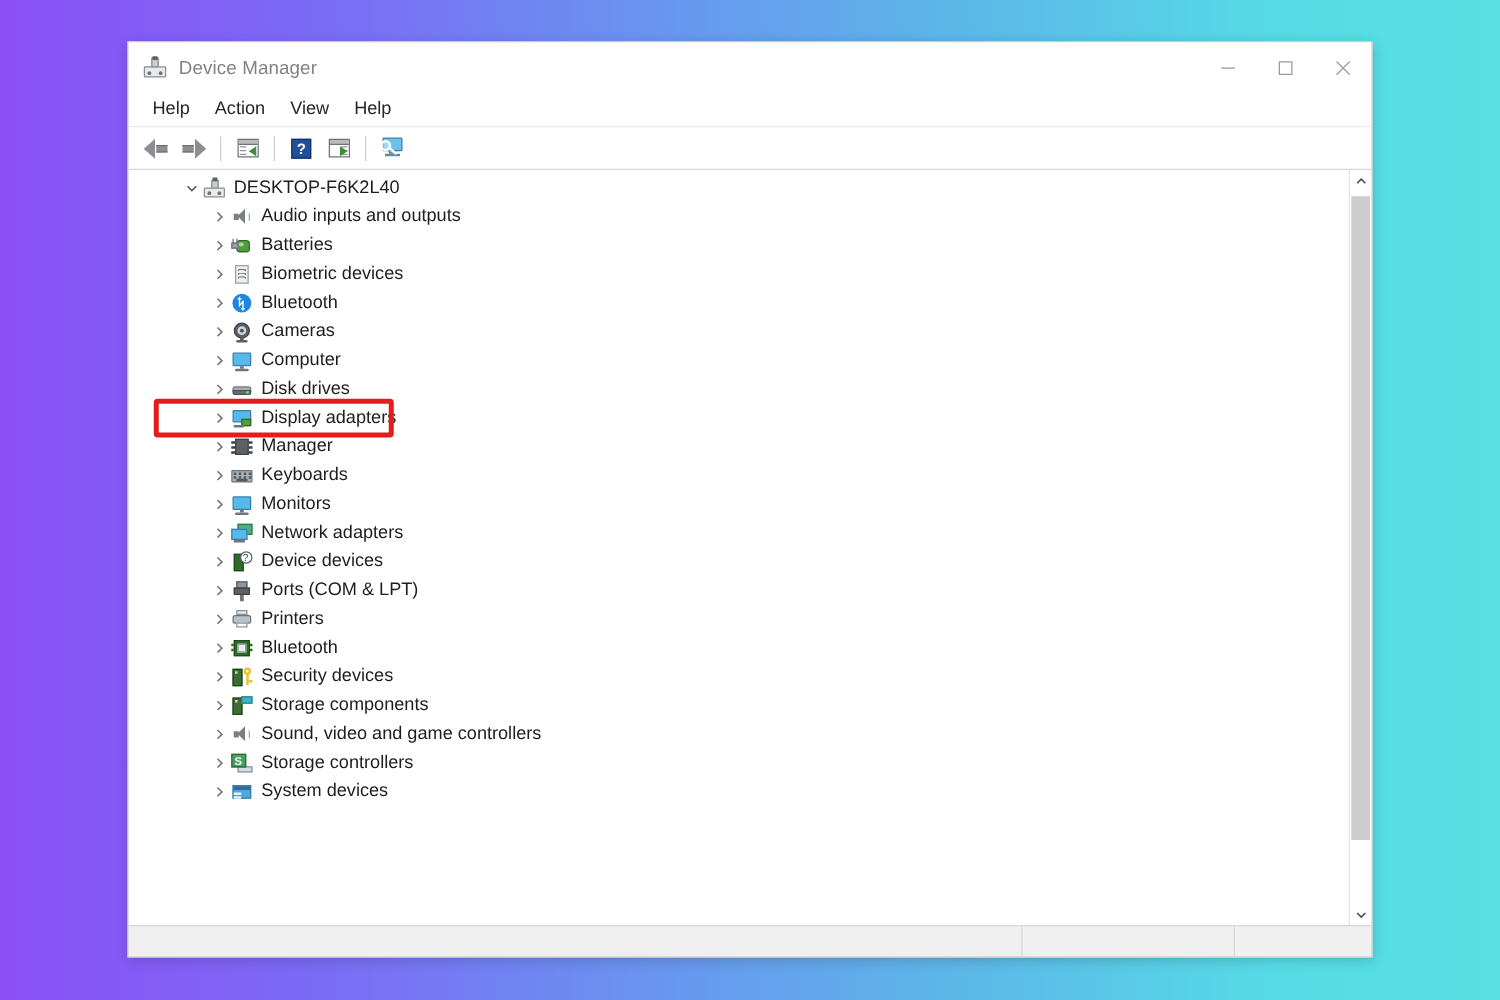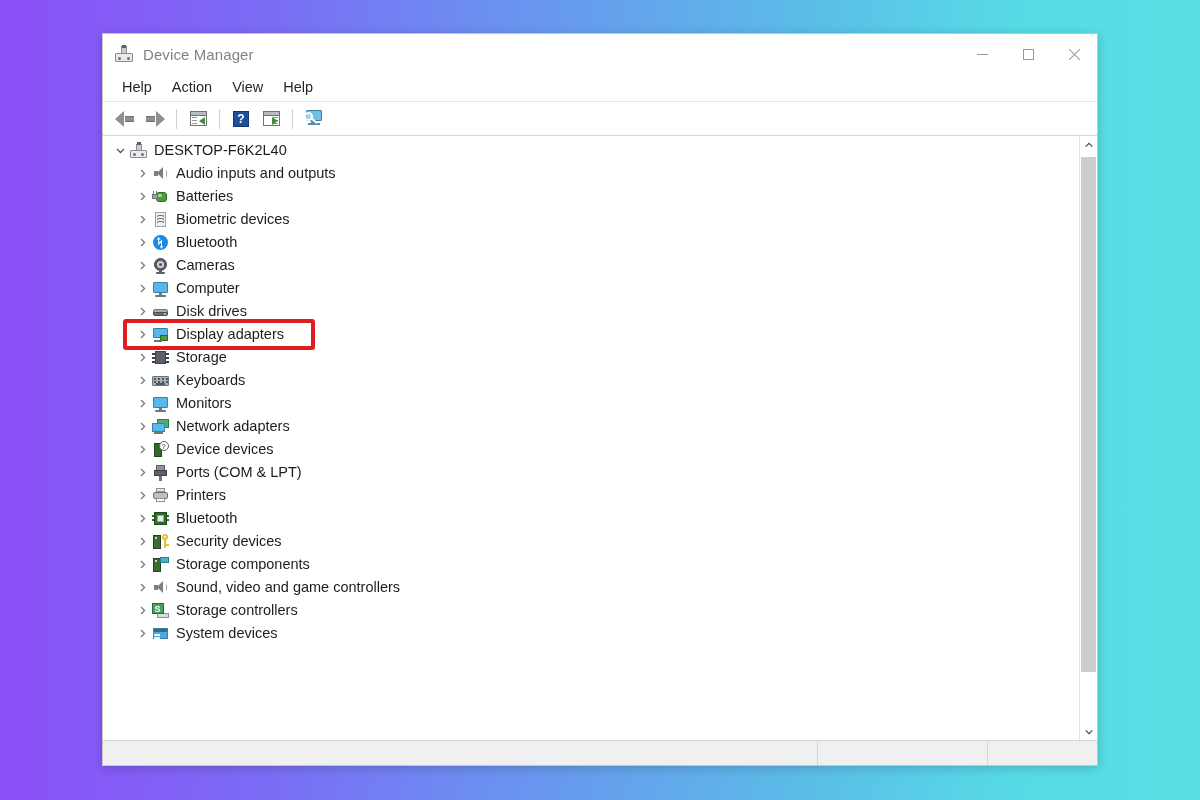--- a/index.html
+++ b/index.html
@@ -283,20 +283,21 @@
     flex: 1;
     position: relative;
     overflow: hidden;
     padding-top: 3px;
   }
   .row {
     height: 23px;
     display: flex;
     align-items: center;
     white-space: nowrap;
+    margin-left: 33px;
   }
   .chev {
     width: 16px;
     min-width: 16px;
     display: flex;
     align-items: center;
     justify-content: center;
     color: #6f6f6f;
     font-size: 11px;
     line-height: 1;
@@ -751,21 +752,21 @@
           <div class="ic ic-fw">
               <div class="fw-body"></div>
             <div class="fw-pin fw-l1"></div>
               <div class="fw-pin fw-l2"></div>
               <div class="fw-pin fw-l3"></div>
             <div class="fw-pin fw-r1"></div>
               <div class="fw-pin fw-r2"></div>
               <div class="fw-pin fw-r3"></div>
             </div>
         </div>
-        <div class="label">Storage</div>
+        <div class="label">Manager</div>
       </div>
 
 
       <div class="row row-child">
         <div class="chev">
           <svg width="9" height="9" viewBox="0 0 9 9">
               <path d="M3 1 L6.5 4.5 L3 8" stroke="#767676" stroke-width="1.3" fill="none"></path>
             </svg>
           </div>
         <div class="icon-slot">

